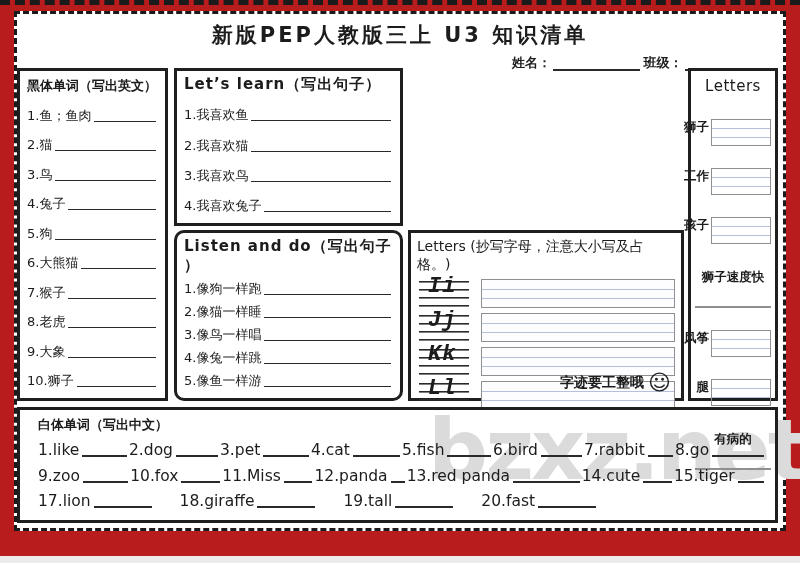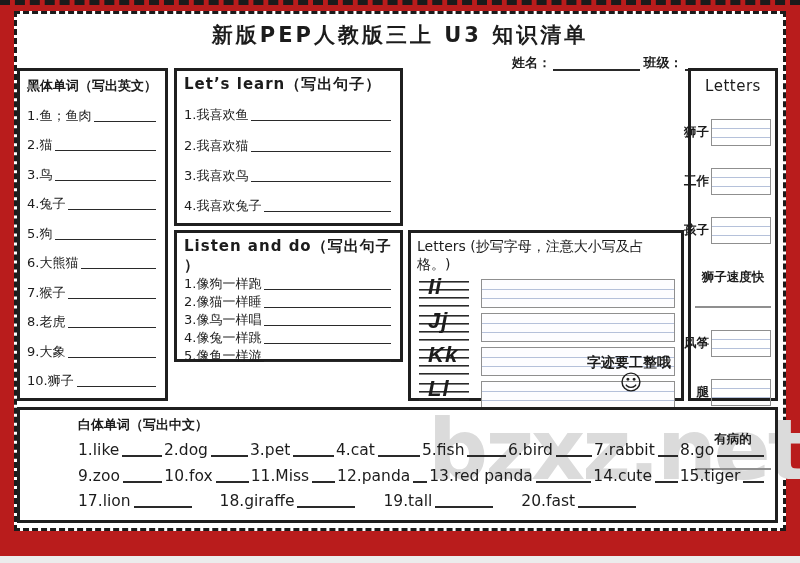--- a/index.html
+++ b/index.html
@@ -24,45 +24,45 @@
   .ul { flex:1; border-bottom:1.7px solid #2a2a2a; margin:0 2px 3px 3px; min-width:14px; }
 
   
   .lc-body { display:flex; flex-direction:column; height:100%; padding:3px 6px 4px 6px; position:relative; }
   .lc-row { display:flex; align-items:center; margin-top:5px; }
   .stave { position:relative; width:50px; height:26px; margin-left:2px;
            background-image:linear-gradient(#2a2a2a,#2a2a2a),linear-gradient(#2a2a2a,#2a2a2a),
                             linear-gradient(#2a2a2a,#2a2a2a),linear-gradient(#2a2a2a,#2a2a2a);
            background-size:100% 1.6px; background-repeat:no-repeat;
            background-position:0 0,0 8px,0 16px,0 24px; }
-  .stave span { position:absolute; left:9px; top:-5px; font-family:Liberation Sans, sans-serif;
+  .stave span { position:absolute; left:9px; top:-5px; font-family:Liberation Mono, monospace;
                 font-style:italic; font-weight:bold; font-size:22px; line-height:1; letter-spacing:1px; }
   .wbox { flex:1; height:29px; margin-left:12px; border:1.5px solid #8f8f8f; background:#fdfdff;
           background-image:linear-gradient(#b5c1da,#b5c1da),linear-gradient(#b5c1da,#b5c1da);
           background-size:100% 1.3px; background-repeat:no-repeat;
           background-position:0 9px,0 18px; }
   .lc-note { position:absolute; right:10px; bottom:4px; display:flex; align-items:center;
-             font-size:14px; font-weight:bold;flex-direction:column; }
+             font-size:14px; font-weight:bold; }
   .smiley { font-size:22px; font-weight:normal; margin-left:4px; line-height:1; }
 
   
   .vc-body { display:flex; flex-direction:column; height:100%; padding:6px 4px; font-size:12.5px;gap:16px; }
   .vc-hdr { font-size:15px; text-align:center; margin-bottom:2px; letter-spacing:.5px; }
-  .vc-row { display:flex; align-items:center; justify-content:flex-end; margin-top:6px; }
+  .vc-row { display:flex; justify-content:flex-end; margin-top:6px; }
   .vc-label { text-align:right; padding-right:2px; white-space:nowrap; font-weight:bold; }
   .vc-box { width:60px; height:27px; border:1.3px solid #8f8f8f; flex:none;
             background-image:linear-gradient(#b5c1da,#b5c1da),linear-gradient(#b5c1da,#b5c1da);
             background-size:100% 1.2px; background-repeat:no-repeat; background-position:0 8px,0 17px; }
   .vc-wide-label { text-align:center; margin-top:9px; font-weight:bold; white-space:nowrap; }
   .vc-wide-box { width:76px; height:27px; margin:4px auto 0 auto; border:1.3px solid #8f8f8f;
             background-image:linear-gradient(#b5c1da,#b5c1da),linear-gradient(#b5c1da,#b5c1da);
             background-size:100% 1.2px; background-repeat:no-repeat; background-position:0 8px,0 17px; }
 
   
-  .bw-body { display:flex; flex-direction:column; height:100%; padding:4px 9px 10px 18px; position:relative; z-index:2;margin-left:40px; }
+  .bw-body { display:flex; flex-direction:column; height:100%; padding:4px 9px 10px 18px; position:relative; z-index:2; }
   .bw-row { display:flex; align-items:flex-end; flex:1; font-size:15.5px; }
   .bw-cell { display:flex; align-items:flex-end; flex:1; white-space:nowrap; }
   .bw-cell.wide { flex:1.9; }
   .bw-cell .ul { border-bottom:2px solid #2a2a2a; margin-bottom:2px; }
   .bw-row.short { justify-content:flex-start; }
   .bw-row.short .bw-cell { flex:0 0 auto; margin-right:26px; }
   .bw-row.short .bw-cell .ul { flex:none; width:58px; }
 
   .watermark { position:absolute; left:428px; top:404px; z-index:1; color:#dbdbdb;
                font-size:84px; font-weight:bold; letter-spacing:-3px; line-height:1.1;
@@ -145,21 +145,21 @@
             <span>3.我喜欢鸟</span>
             <span class="ul"></span>
           </div>
         <div class="row">
             <span>4.我喜欢兔子</span>
             <span class="ul"></span>
           </div>
       </div>
     </div>
 
-    <div class="box" style="left:157px; top:216px; width:229px; height:132px;">
+    <div class="box" style="left:157px; top:216px; width:229px; height:171px;border-radius:10px;">
       <div class="vlist">
         <div class="hdr-en">Listen and do（写出句子 ）</div>
         <div class="row">
             <span>1.像狗一样跑</span>
             <span class="ul"></span>
           </div>
         <div class="row">
             <span>2.像猫一样睡</span>
             <span class="ul"></span>
           </div>

